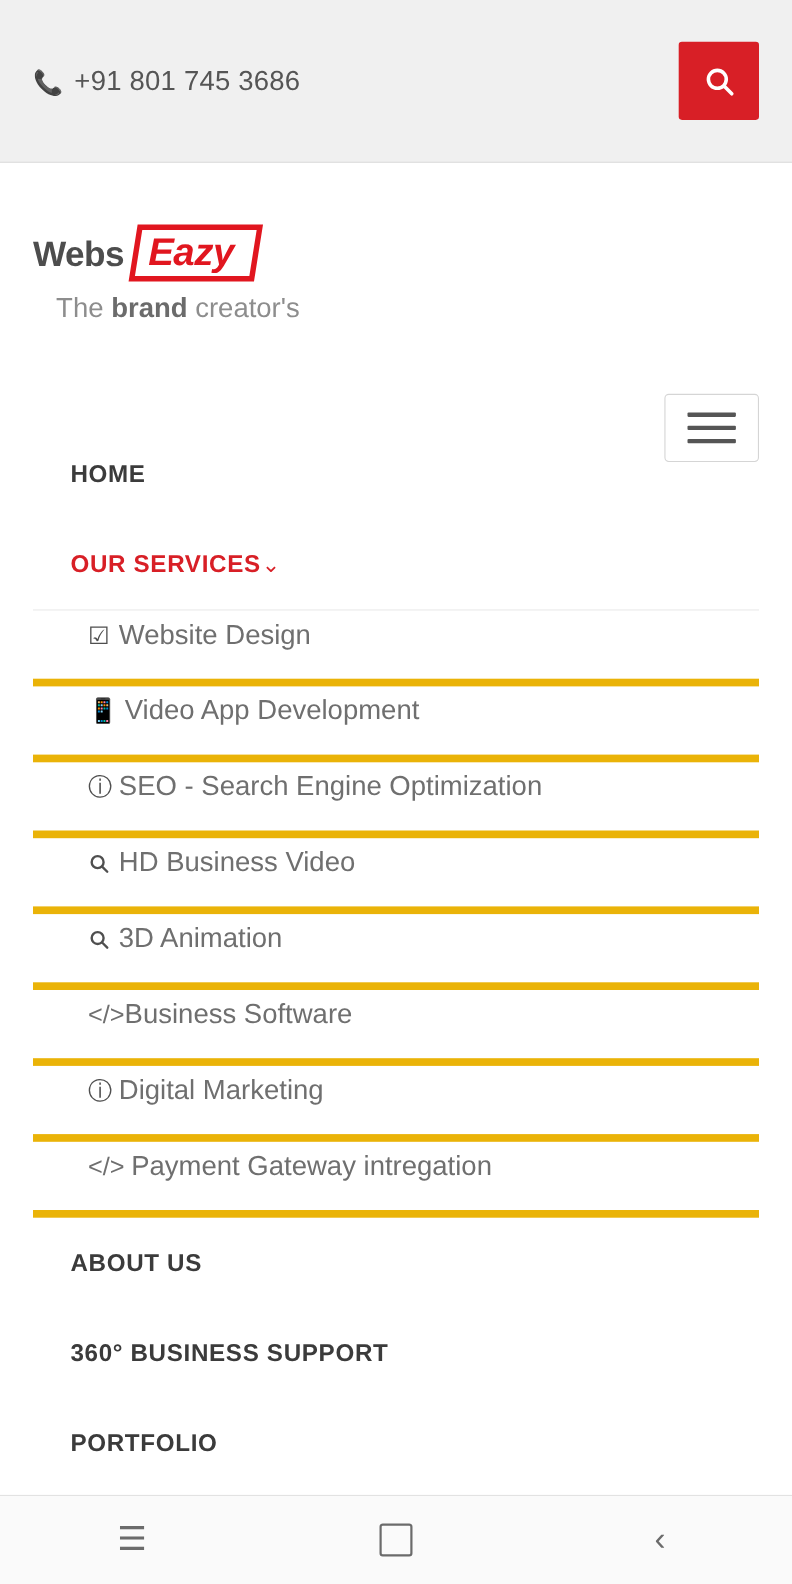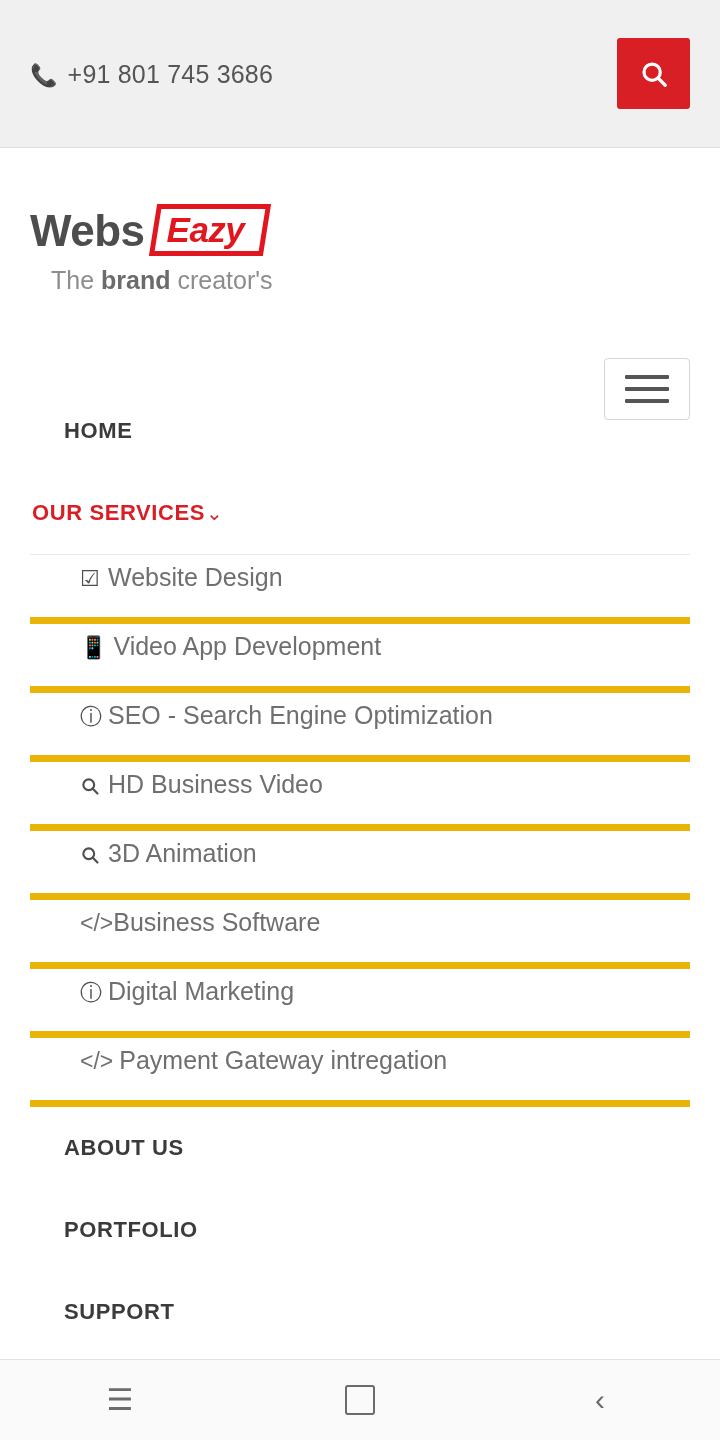--- a/index.html
+++ b/index.html
@@ -68,21 +68,21 @@
     left: 30px;
     top: 52px;
     width: 270px;
   }
   .logo-line1 {
     display: flex;
     align-items: center;
     height: 62px;
   }
   .logo-webs {
-    font-size: 44px;
+    font-size: 32px;
     font-weight: bold;
     color: #4d4d4d;
     letter-spacing: -0.5px;
   }
   .logo-eazy-wrap {
     margin-left: 8px;
     position: relative;
     width: 120px;
     height: 58px;
   }
@@ -151,21 +151,20 @@
     font-weight: bold;
     color: #3b3b3b;
     letter-spacing: 0.6px;
     padding: 0 0 0 64px;
     height: 82px;
     line-height: 82px;
     cursor: pointer;
   }
   .nav-top.active {
     color: #d81f26;
-    padding-left: 32px;
   }
   .nav-top .caret {
     font-weight: normal;
     font-size: 20px;
     margin-left: 1px;
   }
   .submenu {
     margin: 0 30px 0 30px;
     border-top: 1px solid #eaeaea;
   }
@@ -308,20 +307,21 @@
       <span class="sic">ⓘ</span><span class="slabel">Digital Marketing</span>
     </div>
 
     <div class="submenu-item code">
       <span class="sic">&lt;/&gt;</span><span class="slabel">Payment Gateway intregation</span>
     </div>
 
   </div>
 
   <div class="nav-top">ABOUT US</div>
+  <div class="nav-top">360° BUSINESS SUPPORT</div>
   <div class="nav-top">PORTFOLIO</div>
   <div class="nav-top">SUPPORT</div>
 </div>
 
 <div class="sysnav">
   <div class="btn">☰</div>
   <div class="btn">
       <div class="sq"></div>
     </div>
   <div class="btn">‹</div>

